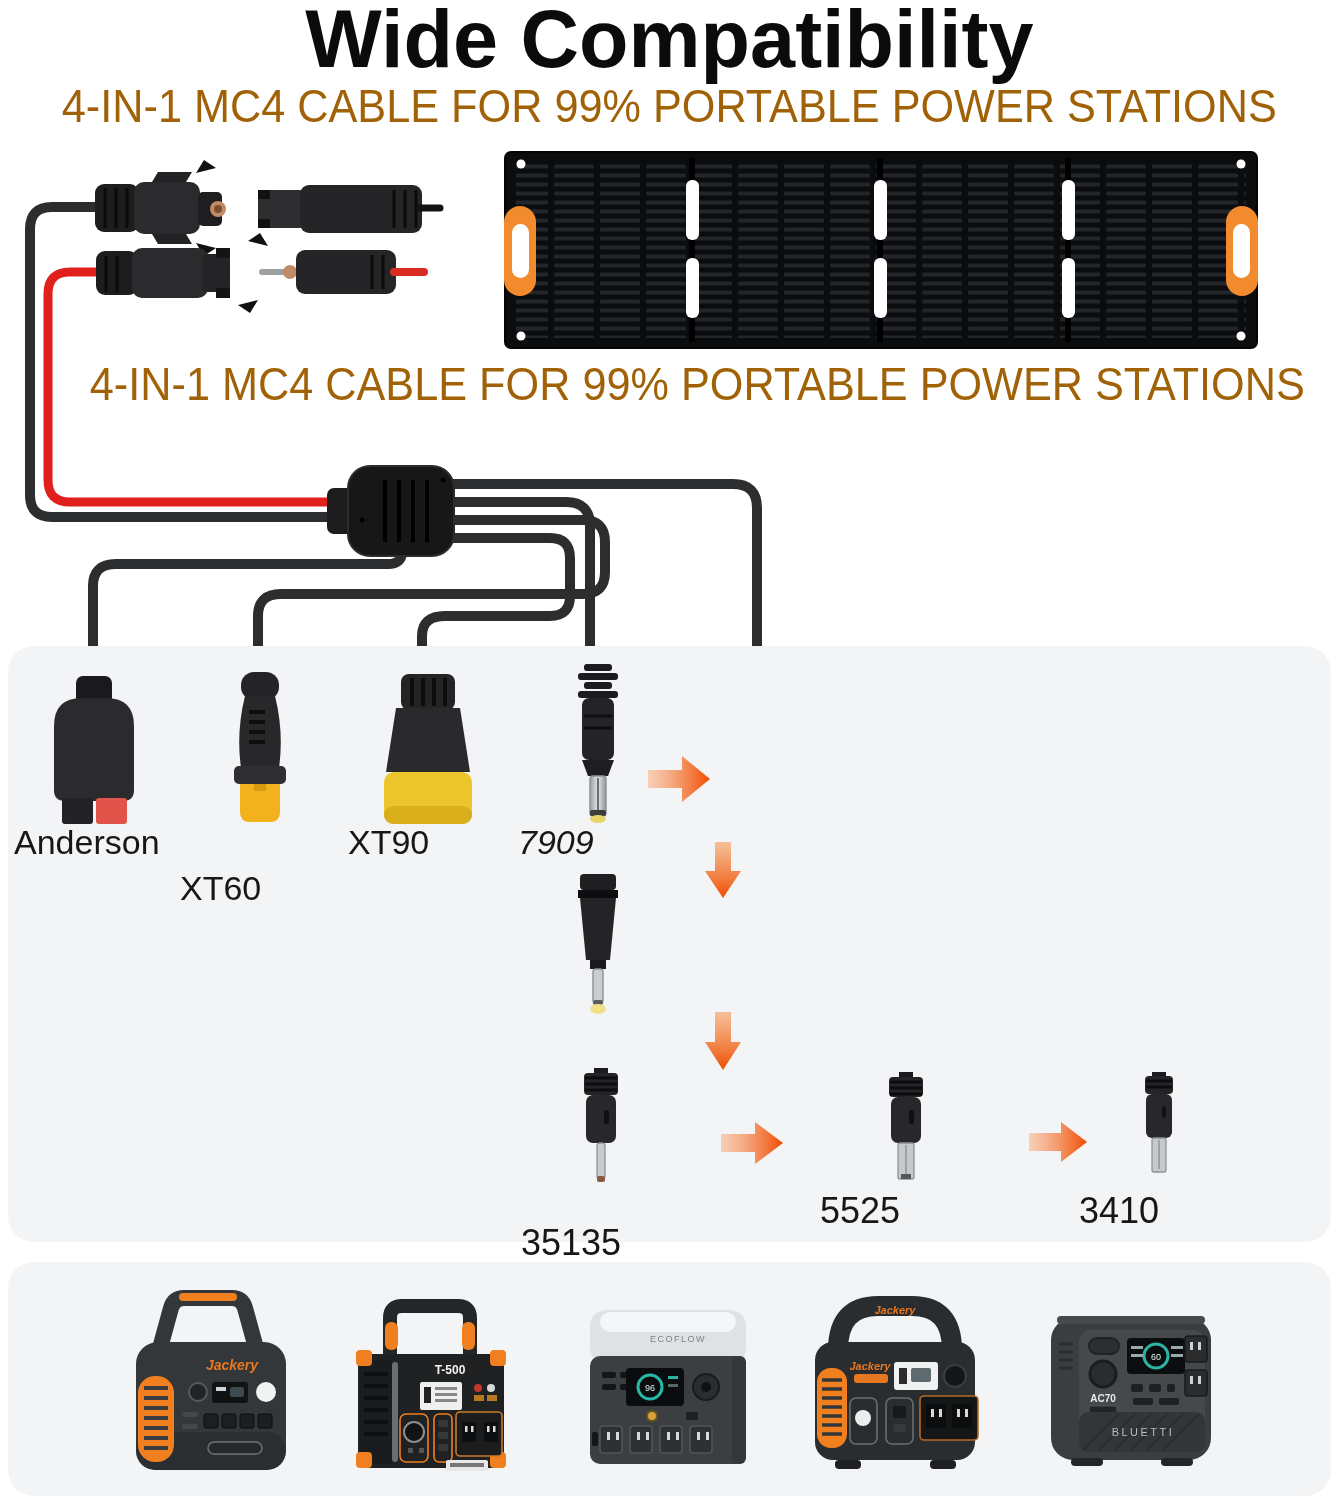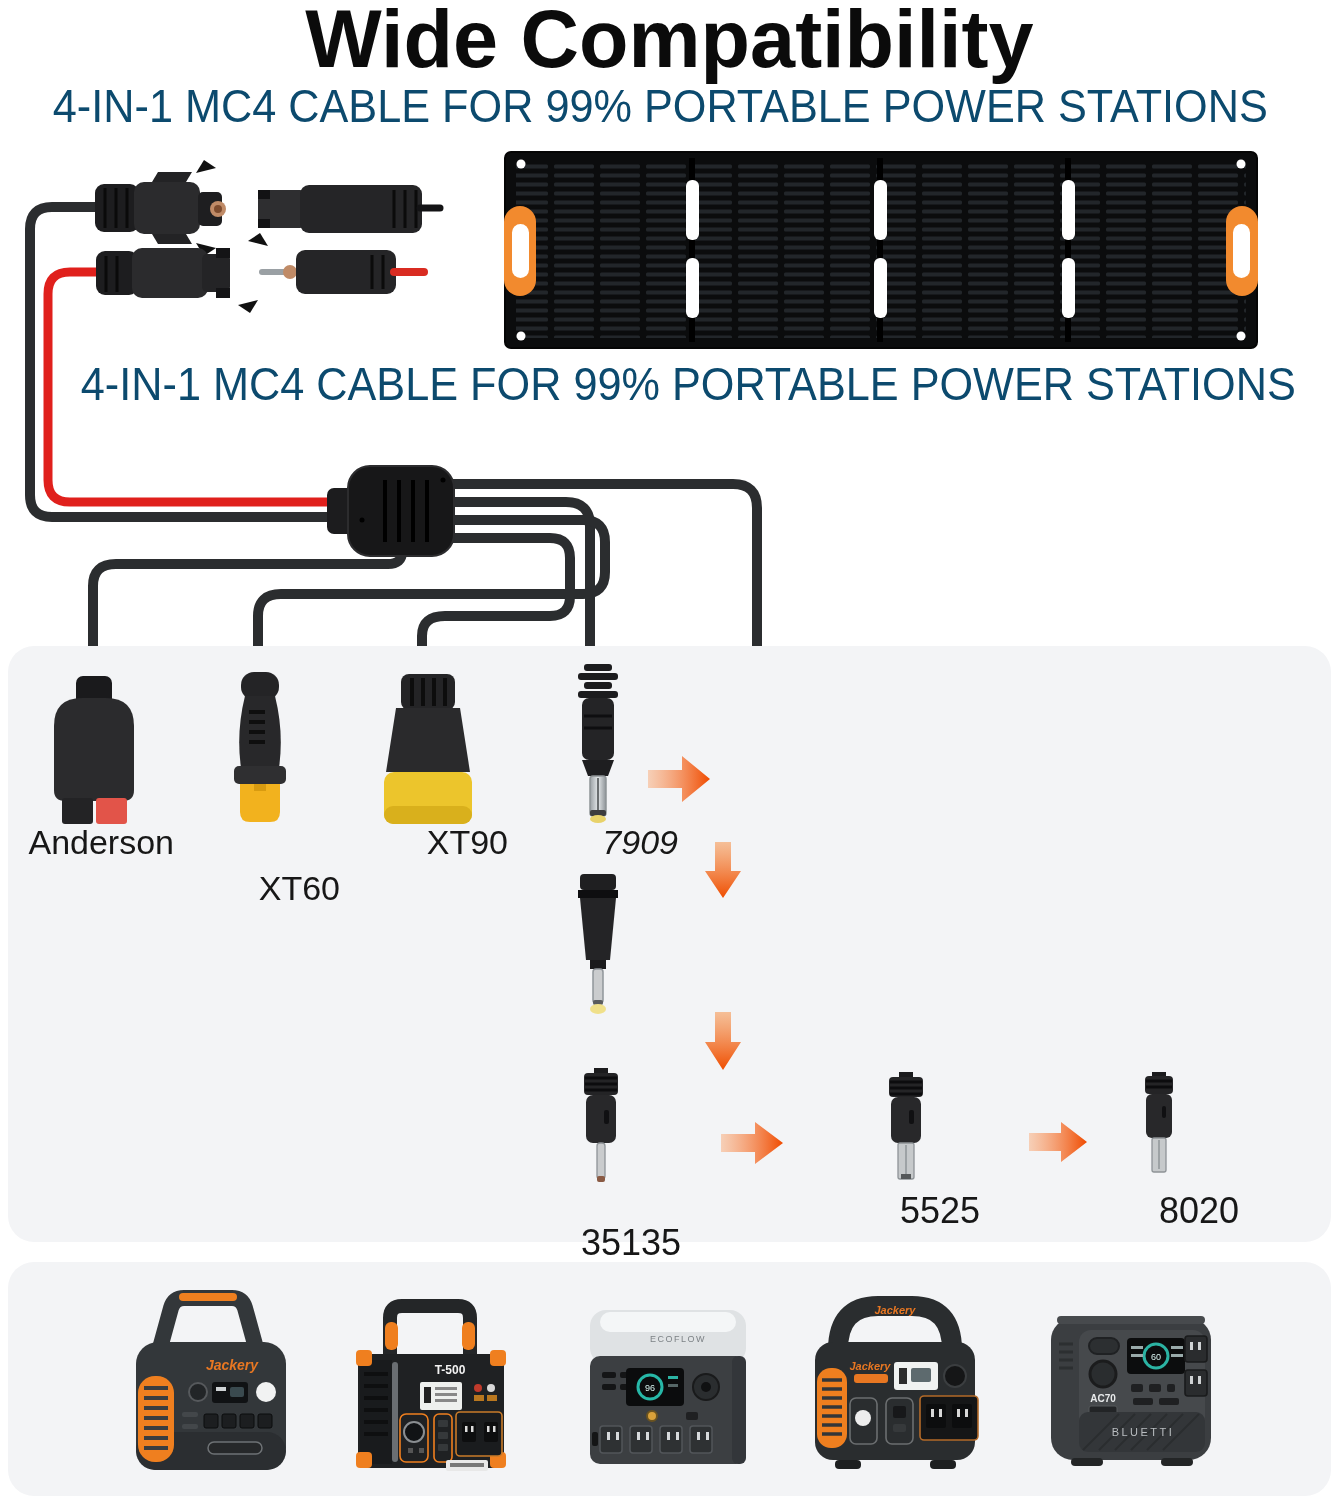--- a/index.html
+++ b/index.html
@@ -1,29 +1,29 @@
 <!DOCTYPE html>
 <html><head>
 <meta charset="utf-8">
 <style>
   html,body{margin:0;padding:0;background:#ffffff;}
   #stage{position:relative;width:1339px;height:1500px;background:#ffffff;overflow:hidden;
          font-family:"Liberation Sans",sans-serif;color:#0c0c0c;}
   .abs{position:absolute;}
   .title{top:-6px;left:0;width:1339px;text-align:center;font-size:81px;font-weight:bold;
          line-height:90px;letter-spacing:0px;color:#0b0b0b;white-space:nowrap;}
-  .subtitle{left:0;width:1339px;font-size:47px;font-weight:400;color:#0c4a6e;
+  .subtitle{left:0;width:1339px;text-align:center;font-size:47px;font-weight:400;color:#a16207;
             line-height:52px;white-space:nowrap;}
   .subtitle>span{display:inline-block;transform:scaleX(0.92);transform-origin:center;}
   .sub-top{top:80px;}
   .sub-mid{top:358px;left:28px;}
   .panel{background:#f3f4f6;border-radius:26px;}
   .panel-mid{left:8px;top:646px;width:1323px;height:596px;}
   .panel-bottom{left:8px;top:1262px;width:1323px;height:234px;}
-  .conn-label{position:absolute;text-align:right;font-size:34px;color:#171717;line-height:40px;}
+  .conn-label{position:absolute;text-align:left;font-size:34px;color:#171717;line-height:40px;}
   .conn-label.big{font-size:36px;}
   svg{display:block;}
 </style>
 </head>
 <body>
 
 <div id="stage">
 
   <div class="abs title">Wide Compatibility</div>
   <div class="abs subtitle sub-top">
@@ -236,21 +236,21 @@
       <rect x="13" y="66" width="14" height="34" rx="2" fill="#c6c9cb" stroke="#8e9397" stroke-width="1.3"></rect>
       <line x1="20" y1="68" x2="20" y2="97" stroke="#9da2a5" stroke-width="2"></line>
     </svg>
 
     <div class="conn-label" style="left:6px;top:176px;width:160px;">Anderson</div>
     <div class="conn-label" style="left:172px;top:176px;width:160px;margin-top:46px;">XT60</div>
     <div class="conn-label" style="left:340px;top:176px;width:160px;">XT90</div>
     <div class="conn-label" style="left:510px;top:176px;width:160px;font-style:italic;">7909</div>
     <div class="conn-label big" style="left:513px;top:545px;width:160px;margin-top:32px;">35135</div>
     <div class="conn-label big" style="left:812px;top:545px;width:160px;">5525</div>
-    <div class="conn-label big" style="left:1071px;top:545px;width:160px;">8020</div>
+    <div class="conn-label big" style="left:1071px;top:545px;width:160px;">3410</div>
 
     <svg class="abs" style="left:640px;top:110px;" width="62" height="46" viewBox="0 0 62 46">
       <defs>
           <linearGradient id="ar1" x1="0" x2="1">
             <stop offset="0" stop-color="#f9b183" stop-opacity=".55"></stop>
             <stop offset="1" stop-color="#f04b00"></stop>
           </linearGradient>
         </defs>
       <polygon points="0,14 34,14 34,0 62,23 34,46 34,32 0,32" fill="url(#ar1)"></polygon>
     </svg>

